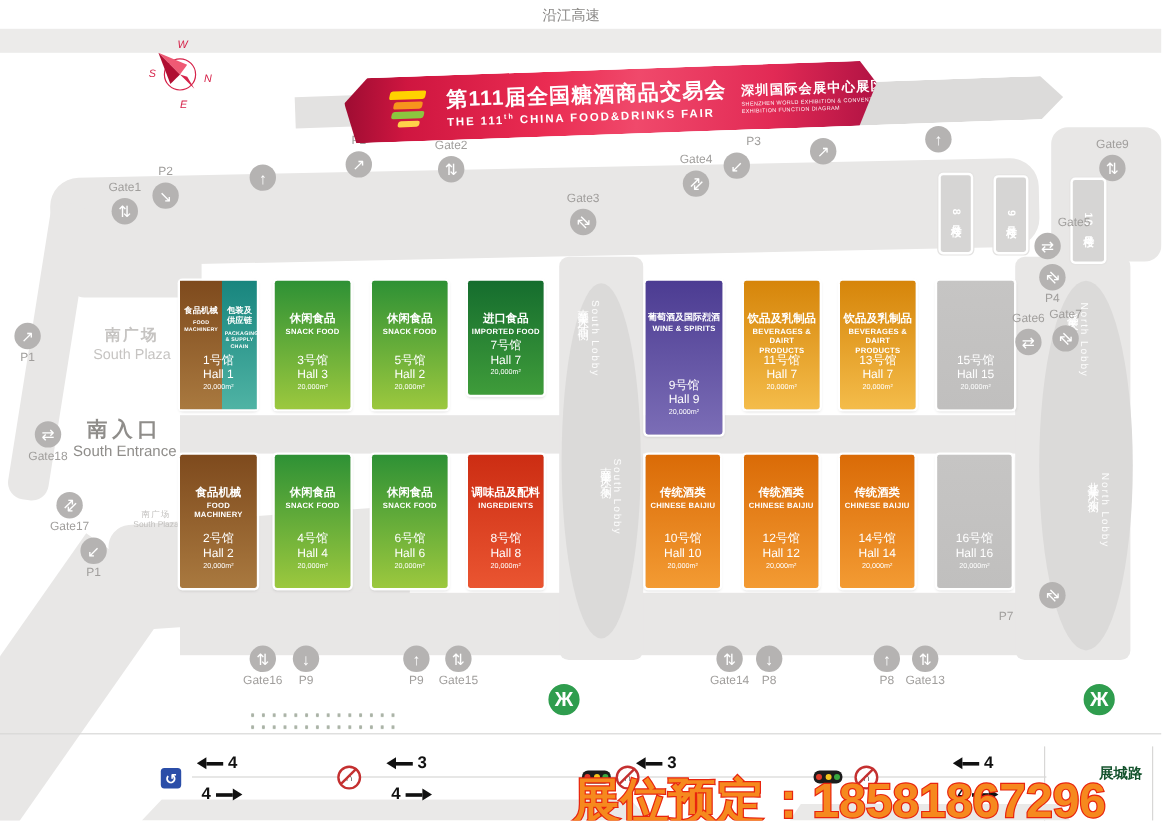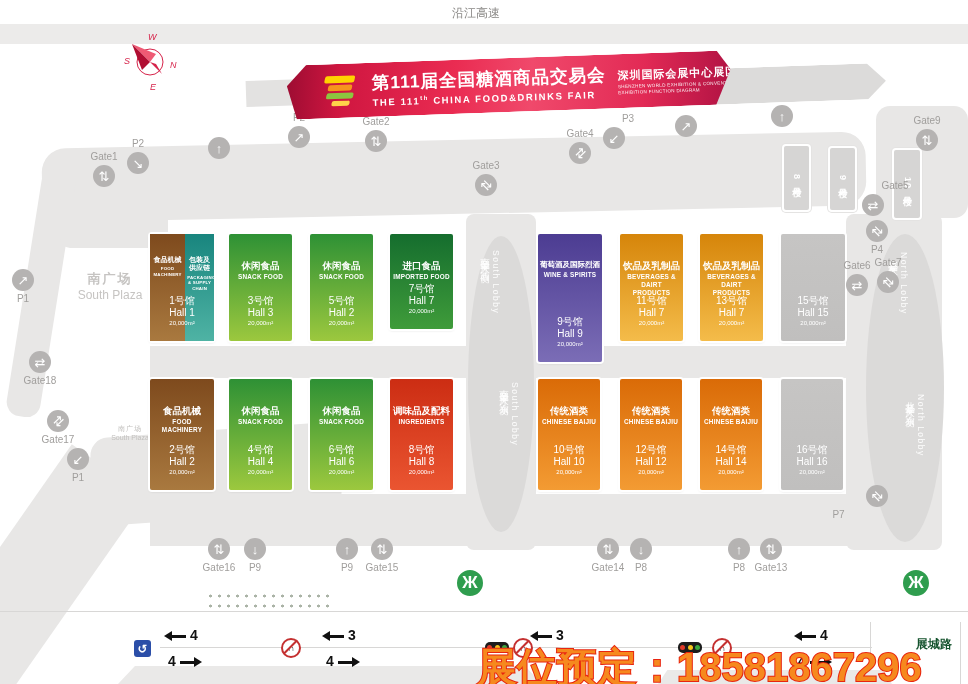--- a/index.html
+++ b/index.html
@@ -146,20 +146,24 @@
   </svg>
 
   <div class="abs" style="left:50px;top:270px;width:120px;text-align:center;color:#c6c4c2;z-index:2;">
     <div style="font-size:13px;font-weight:bold;letter-spacing:2px;">南广场</div>
     <div style="font-size:12px;">South Plaza</div>
   </div>
   <div class="abs" style="left:92px;top:424px;width:76px;text-align:center;color:#c2c0be;z-index:2;">
     <div style="font-size:7px;letter-spacing:1px;">南广场</div>
     <div style="font-size:7px;">South Plaza</div>
   </div>
+  <div class="abs" style="left:28px;top:346px;width:152px;text-align:center;color:#8f8d8a;z-index:2;">
+    <div style="font-size:17px;font-weight:bold;letter-spacing:4px;">南入口</div>
+    <div style="font-size:12.5px;">South Entrance</div>
+  </div>
 
   <div id="halls">
       <div class="hall" style="left: 150px; top: 234px; width: 64px; height: 107px;">
         <div class="half" style="left: 0%; width: 55%; background: linear-gradient(rgb(126, 74, 29), rgb(169, 121, 63));">
           <div class="cat">食品机械</div>
           <div class="cat-en">FOOD MACHINERY</div>
         </div>
         <div class="half" style="left: 55%; width: 45%; background: linear-gradient(rgb(24, 133, 126), rgb(79, 179, 164));">
           <div class="cat">包装及供应链</div>
           <div class="cat-en">PACKAGING &amp; SUPPLY CHAIN</div>

